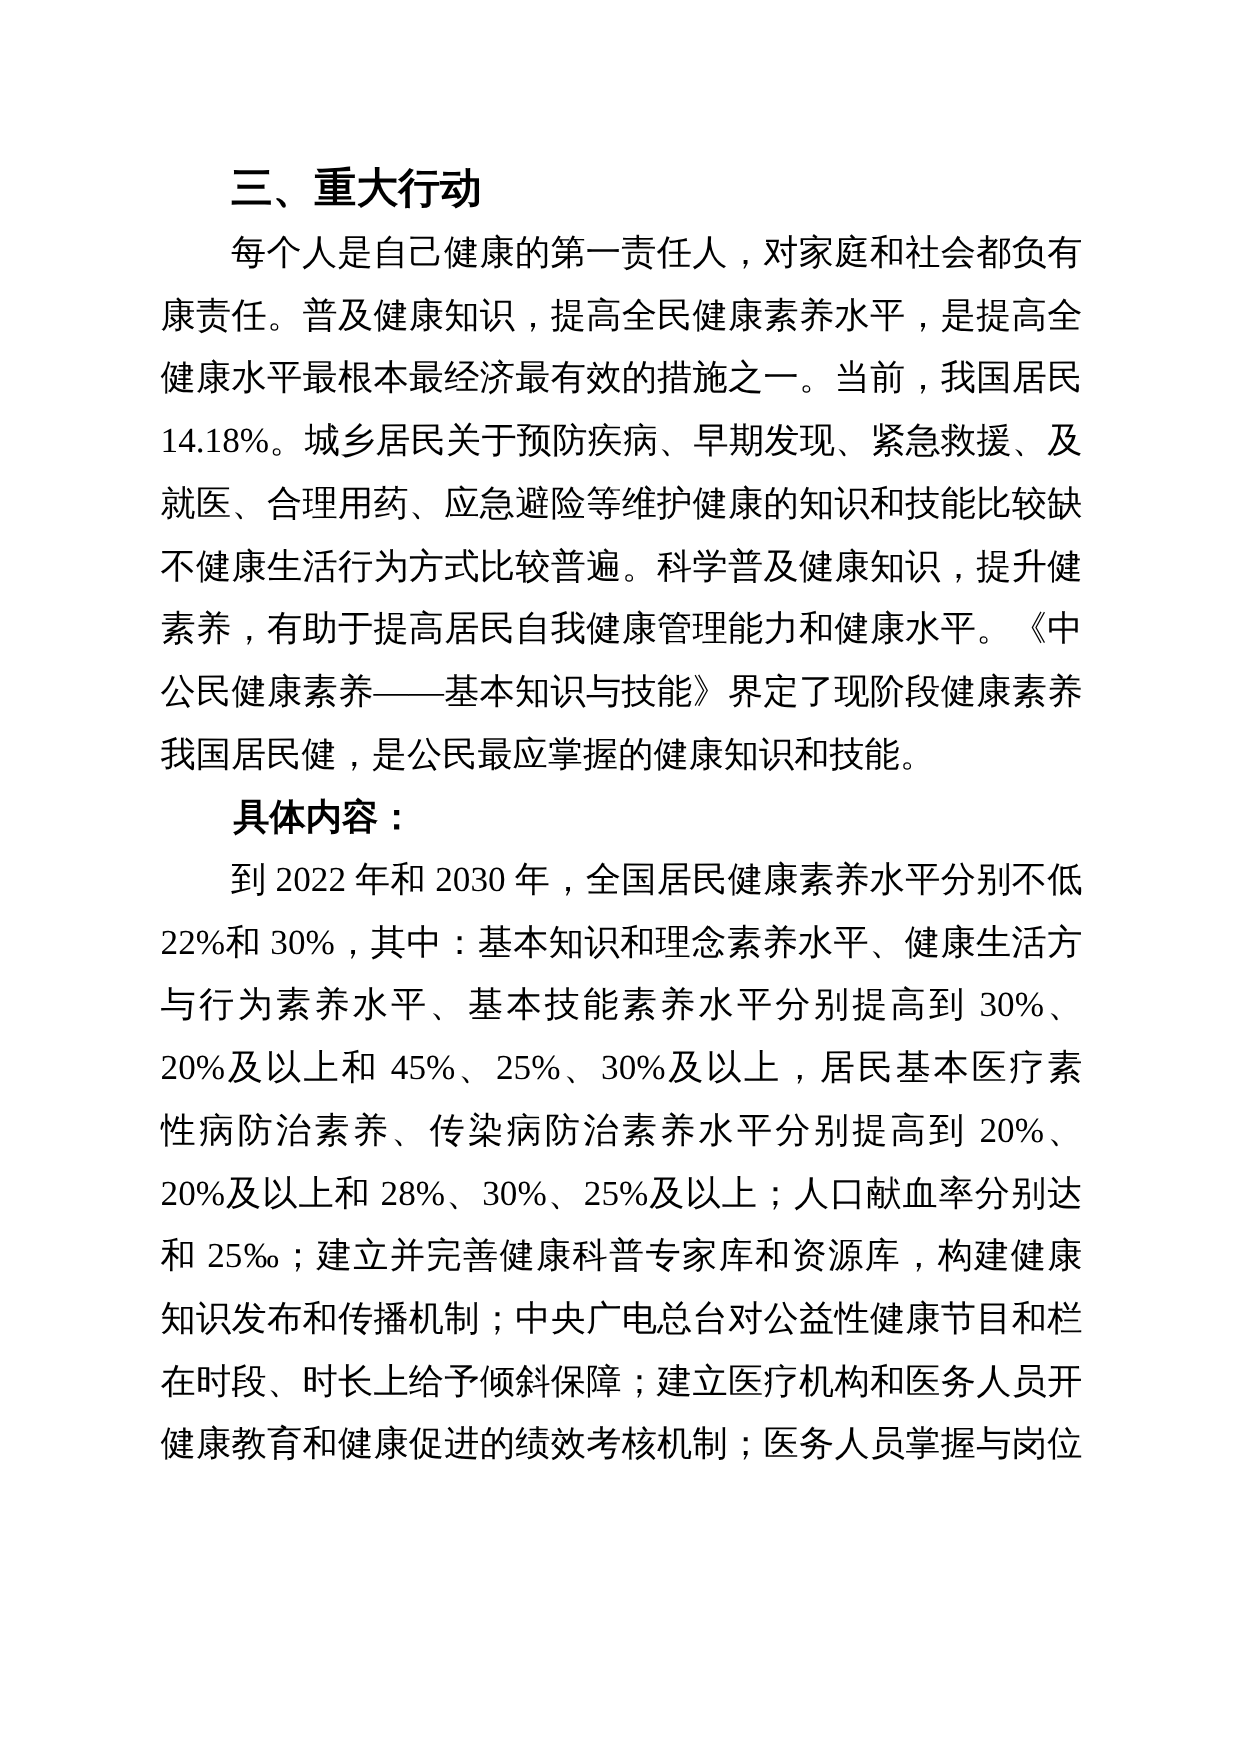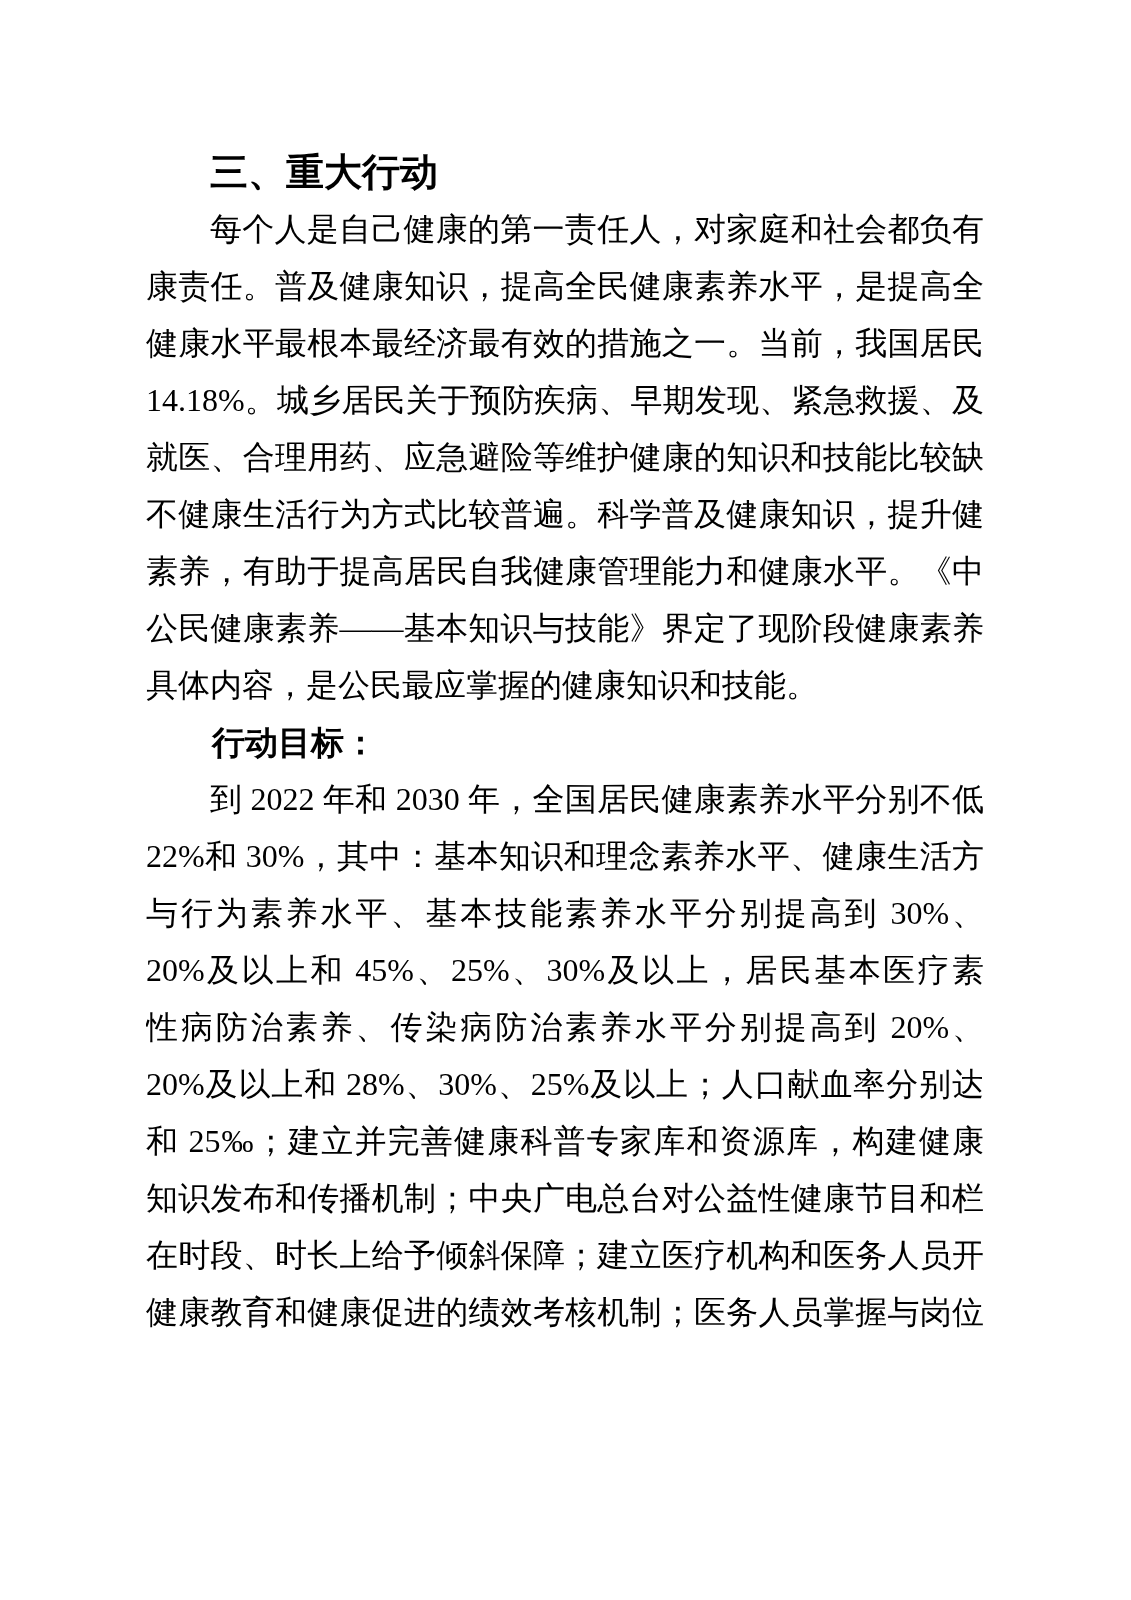--- a/index.html
+++ b/index.html
@@ -75,23 +75,23 @@
     <div class="line h1">三、重大行动</div>
 
     <div class="line indent">每个人是自己健康的第一责任人，对家庭和社会都负有健</div>
     <div class="line">康责任。普及健康知识，提高全民健康素养水平，是提高全民</div>
     <div class="line">健康水平最根本最经济最有效的措施之一。当前，我国居民健</div>
     <div class="line">14.18%。城乡居民关于预防疾病、早期发现、紧急救援、及时</div>
     <div class="line">就医、合理用药、应急避险等维护健康的知识和技能比较缺乏，</div>
     <div class="line">不健康生活行为方式比较普遍。科学普及健康知识，提升健康</div>
     <div class="line">素养，有助于提高居民自我健康管理能力和健康水平。《中国</div>
     <div class="line">公民健康素养——基本知识与技能》界定了现阶段健康素养的</div>
-    <div class="line para-end">具体内容，是公民最应掌握的健康知识和技能。</div>
+    <div class="line para-end">我国居民健，是公民最应掌握的健康知识和技能。</div>
 
-    <div class="line goal">行动目标：</div>
+    <div class="line goal">具体内容：</div>
 
     <div class="line indent">到 2022 年和 2030 年，全国居民健康素养水平分别不低于</div>
     <div class="line">22%和 30%，其中：基本知识和理念素养水平、健康生活方式</div>
     <div class="line">与行为素养水平、基本技能素养水平分别提高到 30%、18%、</div>
     <div class="line">20%及以上和 45%、25%、30%及以上，居民基本医疗素养、慢</div>
     <div class="line">性病防治素养、传染病防治素养水平分别提高到 20%、20%、</div>
     <div class="line">20%及以上和 28%、30%、25%及以上；人口献血率分别达到 15‰</div>
     <div class="line">和 25‰；建立并完善健康科普专家库和资源库，构建健康科普</div>
     <div class="line">知识发布和传播机制；中央广电总台对公益性健康节目和栏目，</div>
     <div class="line">在时段、时长上给予倾斜保障；建立医疗机构和医务人员开展</div>

